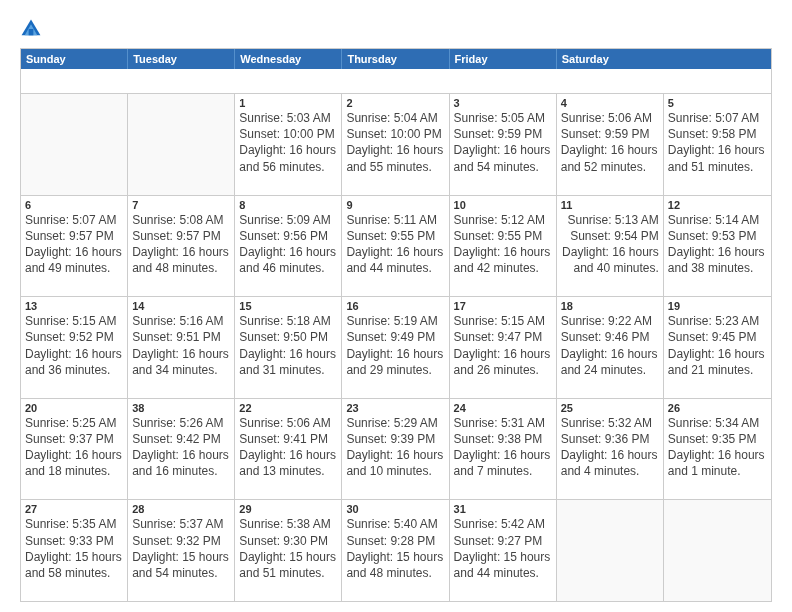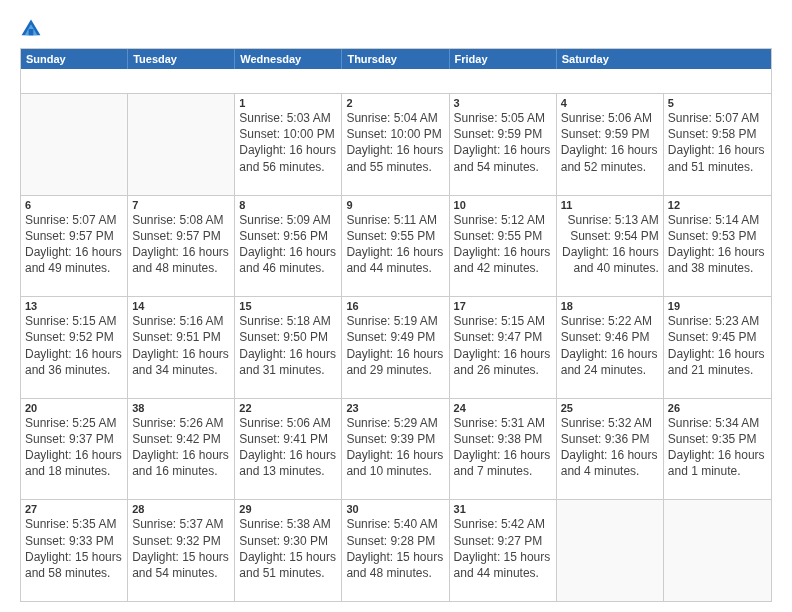--- a/index.html
+++ b/index.html
@@ -255,21 +255,21 @@
           </div>
           <div class="cal-cell">
             <span class="day-num">17</span>
             <div class="cell-text" style="white-space: pre-line;">Sunrise: 5:15 AM
 Sunset: 9:47 PM
 Daylight: 16 hours
 and 26 minutes.</div>
           </div>
           <div class="cal-cell">
             <span class="day-num">18</span>
-            <div class="cell-text" style="white-space: pre-line;">Sunrise: 5:22 AM
+            <div class="cell-text" style="white-space: pre-line;">Sunrise: 9:22 AM
 Sunset: 9:46 PM
 Daylight: 16 hours
 and 24 minutes.</div>
           </div>
           <div class="cal-cell">
             <span class="day-num">19</span>
             <div class="cell-text" style="white-space: pre-line;">Sunrise: 5:23 AM
 Sunset: 9:45 PM
 Daylight: 16 hours
 and 21 minutes.</div>

